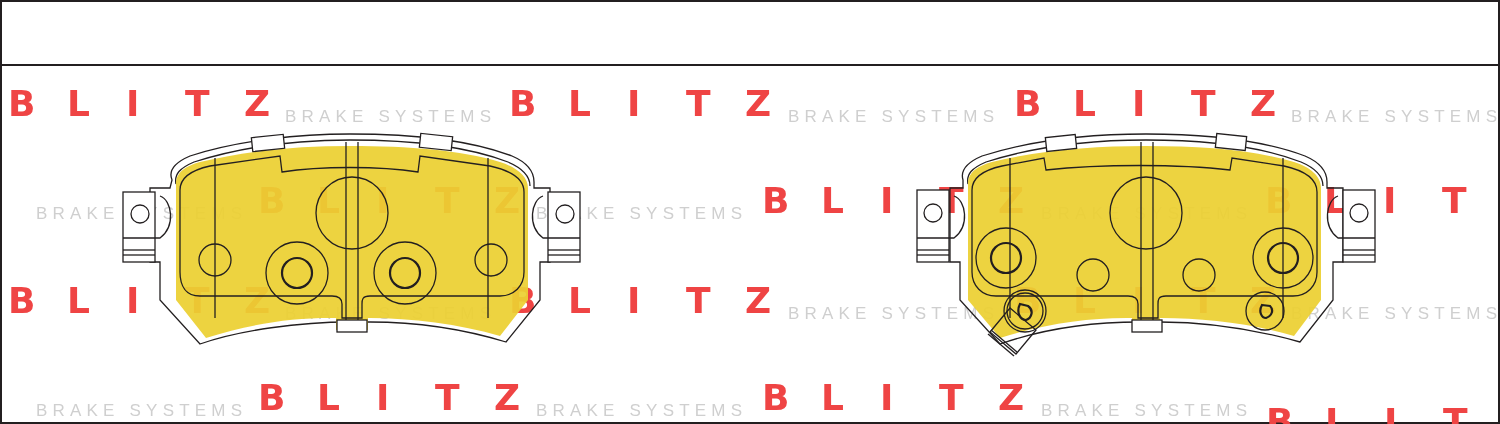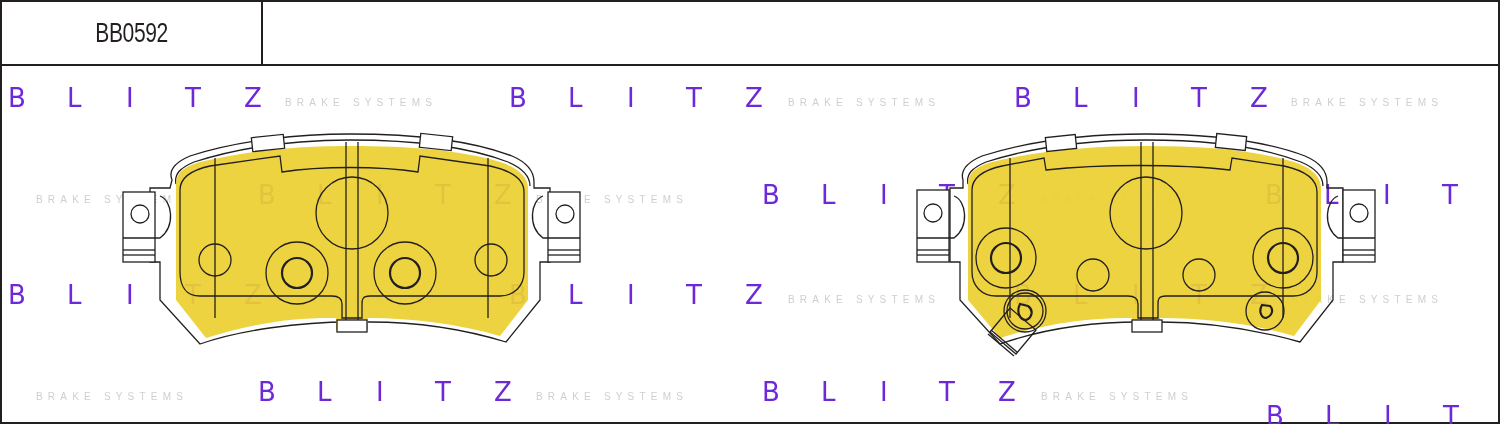--- a/index.html
+++ b/index.html
@@ -4,38 +4,35 @@
 <style>
   html, body { margin: 0; padding: 0; background: #ffffff; }
   body { width: 1500px; height: 424px; position: relative; overflow: hidden; font-family: "Liberation Sans", sans-serif; }
   .frame { position: absolute; left: 0; top: 0; width: 1500px; height: 424px; box-sizing: border-box; border: 2px solid #231f20; }
   .header { position: absolute; left: 0; top: 0; width: 1500px; height: 66px; box-sizing: border-box; border-bottom: 2px solid #231f20; }
   .cell-code { position: absolute; left: 2px; top: 2px; width: 259px; height: 62px; border-right: 2px solid #231f20; display: flex; align-items: center; justify-content: center; }
   .cell-dims { position: absolute; left: 263px; top: 2px; width: 1235px; height: 62px; display: flex; align-items: center; justify-content: center; }
   .hdr-text { font-family: "Liberation Sans Narrow", "Liberation Sans", sans-serif; font-size: 27px; color: #231f20; transform: scaleX(0.78); letter-spacing: -0.5px; }
   .wm-layer { position: absolute; left: 0; top: 66px; width: 1500px; height: 358px; overflow: hidden; }
   .wm-row { position: absolute; left: 0; white-space: nowrap; height: 30px; }
-  .wm-blitz { position: absolute; font-family: "DejaVu Sans", sans-serif; font-weight: normal; font-size: 26px; color: #6d28d9; letter-spacing: 0; }
+  .wm-blitz { position: absolute; font-family: "DejaVu Sans", sans-serif; font-weight: bold; font-size: 36px; color: #ef4444; letter-spacing: 0; }
   .wm-blitz span { display: inline-block; width: 59px; text-align: left; }
-  .wm-brake { position: absolute; font-family: "Liberation Sans", sans-serif; font-size: 10px; color: #cfcfcf; letter-spacing: 5.2px; top: 14px; }
+  .wm-brake { position: absolute; font-family: "Liberation Sans", sans-serif; font-size: 17px; color: #cfcfcf; letter-spacing: 5.2px; top: 24px; }
   svg.pads { position: absolute; left: 0; top: 0; }
   .pad-fill { fill: #ecd031; fill-opacity: 0.93; }
   .ln { fill: none; stroke: #231f20; stroke-width: 1.3; }
   .ln2 { fill: none; stroke: #231f20; stroke-width: 2.2; }
   .wht { fill: #ffffff; stroke: #231f20; stroke-width: 1.3; }
 </style>
 </head>
 <body>
 
 <div class="frame"></div>
 
 <div class="header">
-  <div class="cell-code">
-    <span class="hdr-text">BB0592</span>
-  </div>
 </div>
 
 <div class="wm-layer">
 
   <div class="wm-row" style="top:17px;">
     <div class="wm-blitz" style="left:8px;"><span>B</span><span>L</span><span>I</span><span>T</span><span>Z</span></div>
     <div class="wm-brake" style="left:285px;">BRAKE SYSTEMS</div>
     <div class="wm-blitz" style="left:509px;"><span>B</span><span>L</span><span>I</span><span>T</span><span>Z</span></div>
     <div class="wm-brake" style="left:788px;">BRAKE SYSTEMS</div>
     <div class="wm-blitz" style="left:1014px;"><span>B</span><span>L</span><span>I</span><span>T</span><span>Z</span></div>

